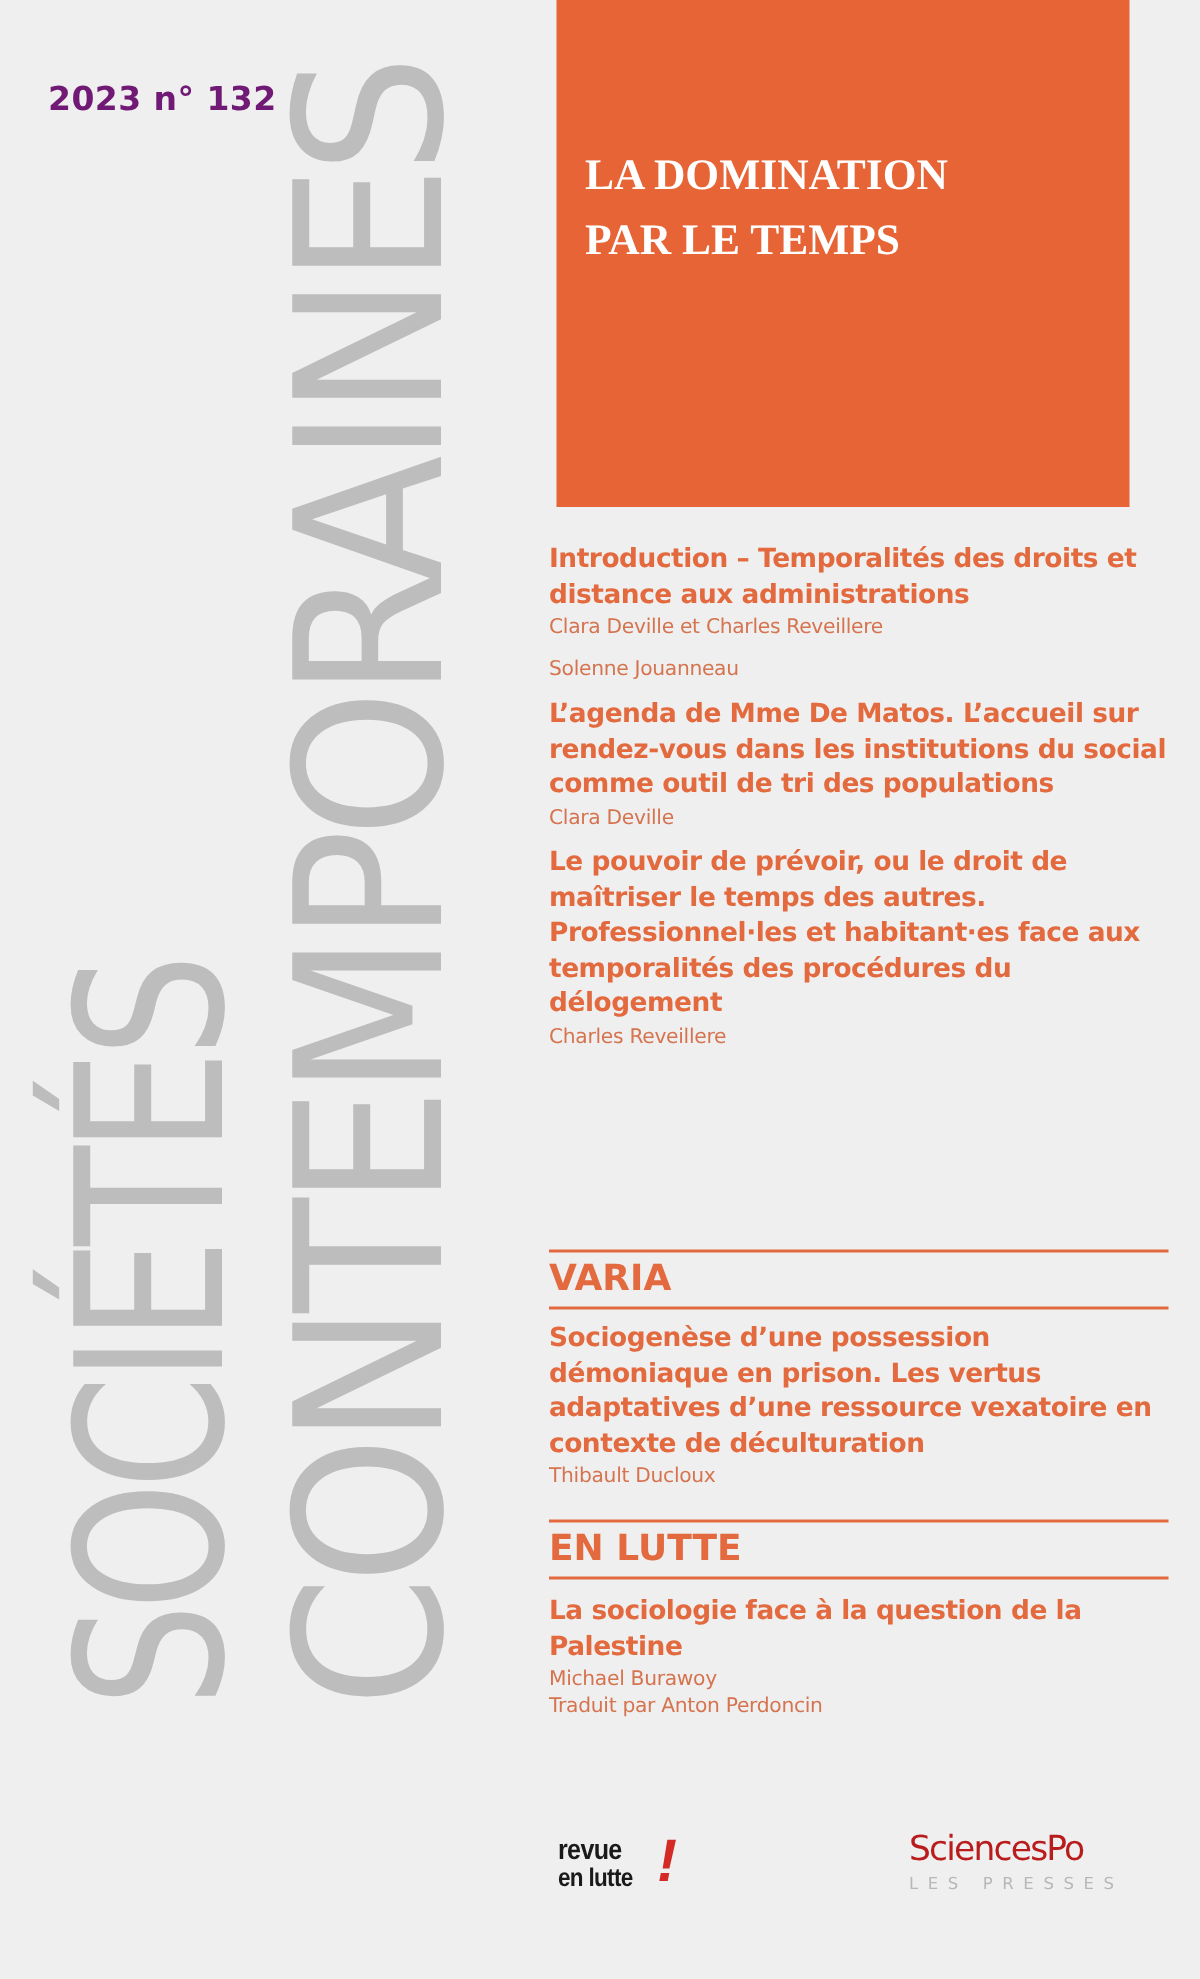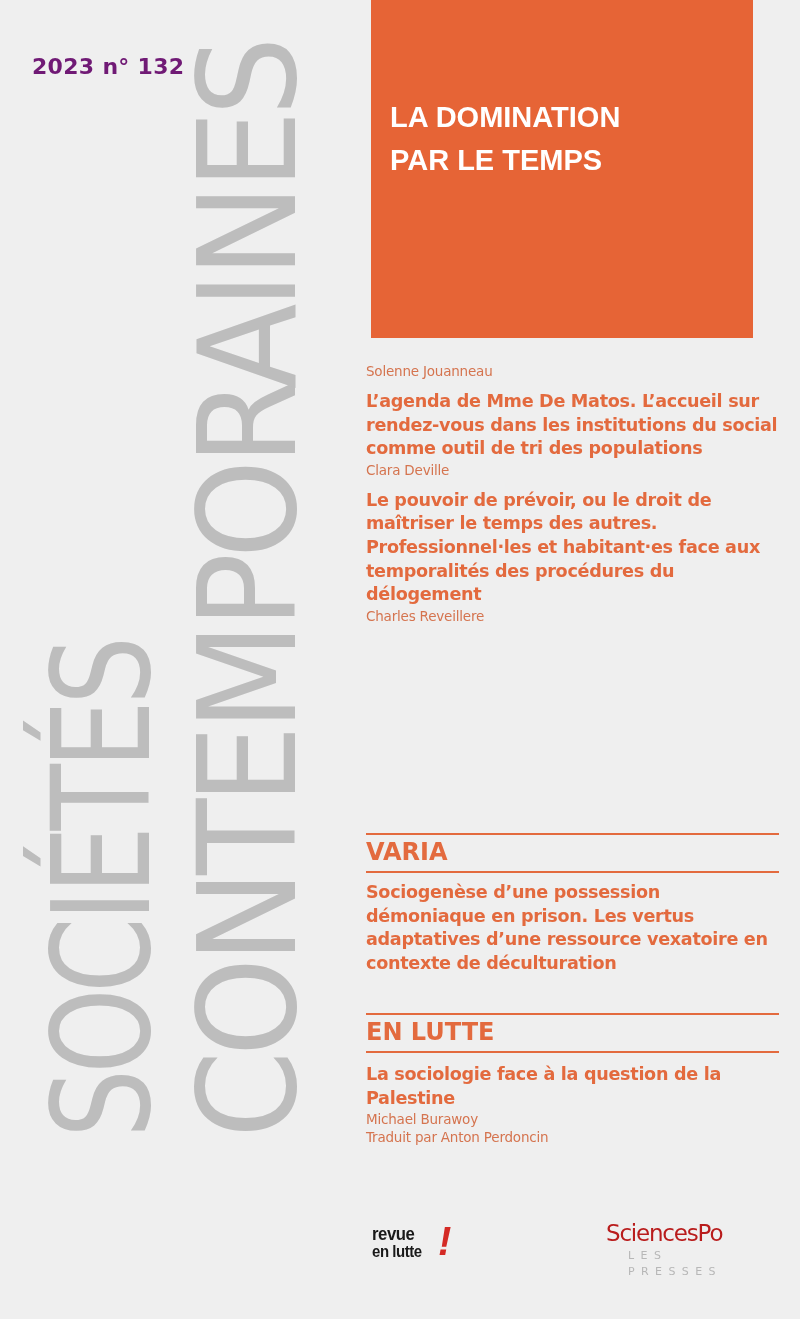--- a/index.html
+++ b/index.html
@@ -22,21 +22,21 @@
   .vt-contemp { left: 180px; top: 1138px; font-size: 136px; transform: rotate(-90deg) scaleX(0.92); }
   .vt-societes { left: 34px; top: 1138px; font-size: 136px; transform: rotate(-90deg) scaleX(0.80); }
 
   .orange-box {
     position: absolute; left: 371px; top: 0; width: 382px; height: 338px;
     background: #e66436;
   }
   .theme-title {
     position: absolute; left: 19px; top: 96px;
     color: #ffffff; font-weight: bold; font-size: 29px; line-height: 43px;
-    font-family: Liberation Sans, sans-serif; letter-spacing: 0px;
+    font-family: Liberation Serif, serif; letter-spacing: 0px;
   }
 
   .toc { position: absolute; left: 366px; top: 362px; width: 414px; }
   .article { margin-bottom: 10px; }
   .art-title {
     color: #e36a3e; font-weight: bold; font-size: 17.6px; line-height: 23.6px;
     font-family: "DejaVu Sans", sans-serif; letter-spacing: -0.3px;
   }
   .art-author {
     color: #d5744f; font-size: 13.5px; line-height: 18px;
@@ -71,55 +71,60 @@
     font-family: "Liberation Sans", sans-serif; font-weight: bold; font-size: 40px;
     font-style: italic; line-height: 40px;
   }
   .logo-sp { position: absolute; left: 606px; top: 1220px; width: 150px; }
   .logo-sp .sp-name {
     color: #b91c1c; font-family: "DejaVu Sans", sans-serif; font-size: 23px;
     line-height: 26px; letter-spacing: -1.2px; font-weight: normal;
   }
   .logo-sp .sp-sub {
     color: #b7b7b7; font-family: "DejaVu Sans", sans-serif; font-size: 11px;
-    letter-spacing: 6.4px; line-height: 16px; margin-top: 2px; margin-left: 22px;
+    letter-spacing: 6.4px; line-height: 16px; margin-top: 2px;
   }
 </style>
 </head>
 <body>
 
 <div class="issue">2023 n° 132</div>
 
 <div class="vtitle vt-contemp">CONTEMPORAINES</div>
 <div class="vtitle vt-societes">SOCIÉTÉS</div>
 
 <div class="orange-box">
   <div class="theme-title">
     <div>LA DOMINATION</div>
     <div>PAR LE TEMPS</div>
   </div>
 </div>
 
 <div class="toc">
   <div class="article">
+    <div class="art-title">Introduction – Temporalités des droits et distance aux administrations</div>
+    <div class="art-author">Clara Deville et Charles Reveillere</div>
+  </div>
+  <div class="article">
     <div class="art-author spaced">Solenne Jouanneau</div>
   </div>
   <div class="article">
     <div class="art-title">L’agenda de Mme De Matos. L’accueil sur rendez-vous dans les institutions du social comme outil de tri des populations</div>
     <div class="art-author">Clara Deville</div>
   </div>
   <div class="article">
     <div class="art-title">Le pouvoir de prévoir, ou le droit de maîtriser le temps des autres. Professionnel·les et habitant·es face aux temporalités des procédures du délogement</div>
     <div class="art-author">Charles Reveillere</div>
   </div>
 </div>
 
 <div class="section-head sec-varia">VARIA</div>
 <div class="block blk-varia">
   <div class="art-title">Sociogenèse d’une possession démoniaque en prison. Les vertus adaptatives d’une ressource vexatoire en contexte de déculturation</div>
+  <div class="art-author">Thibault Ducloux</div>
 </div>
 
 <div class="section-head sec-lutte">EN LUTTE</div>
 <div class="block blk-lutte">
   <div class="art-title">La sociologie face à la question de la Palestine</div>
   <div class="art-author">Michael Burawoy</div>
   <div class="art-author">Traduit par Anton Perdoncin</div>
 </div>
 
 <div class="logo-revue">

